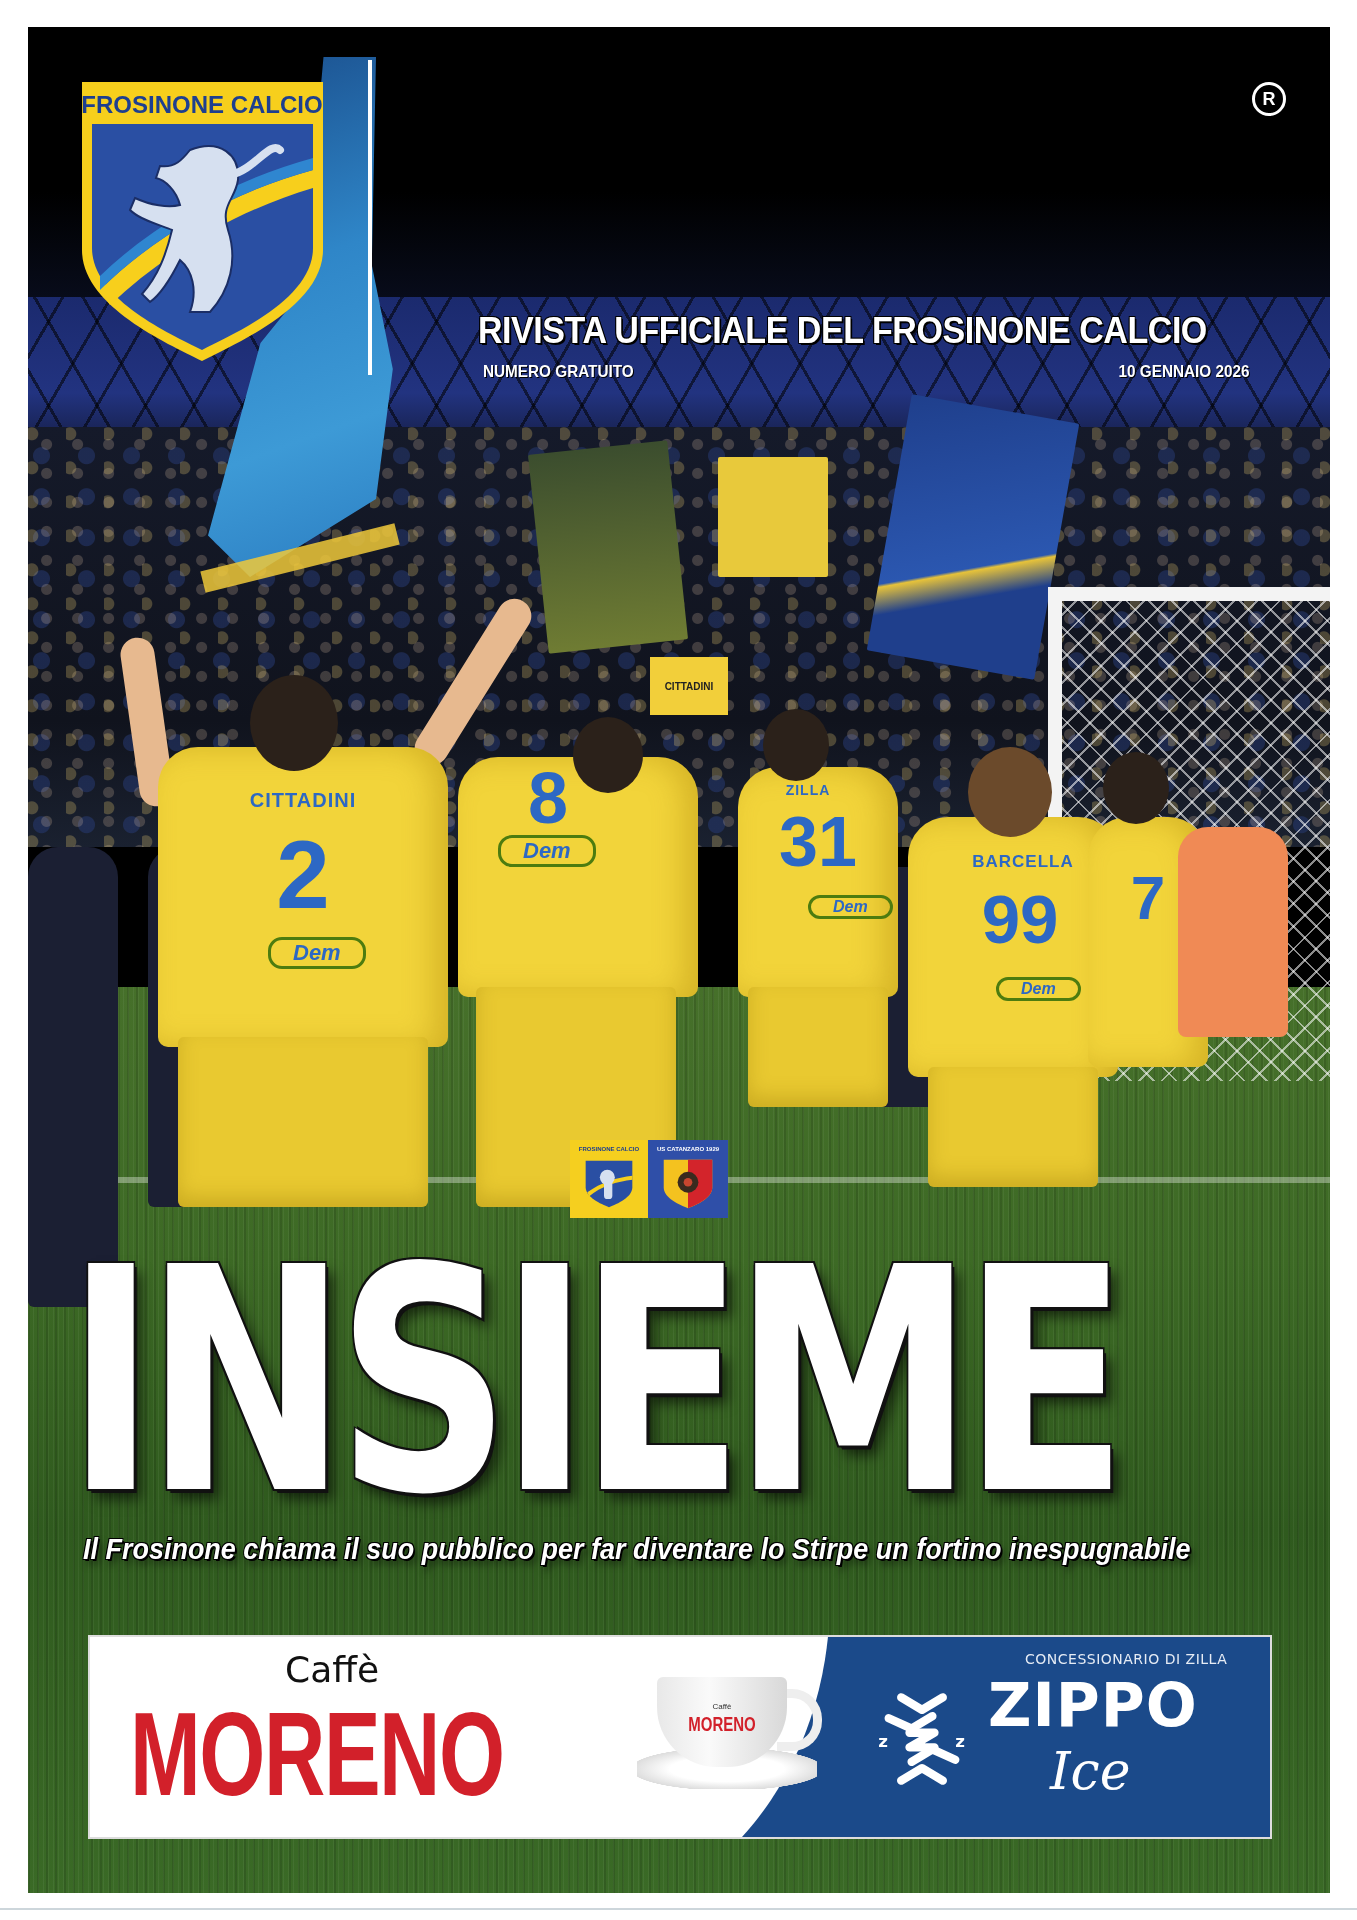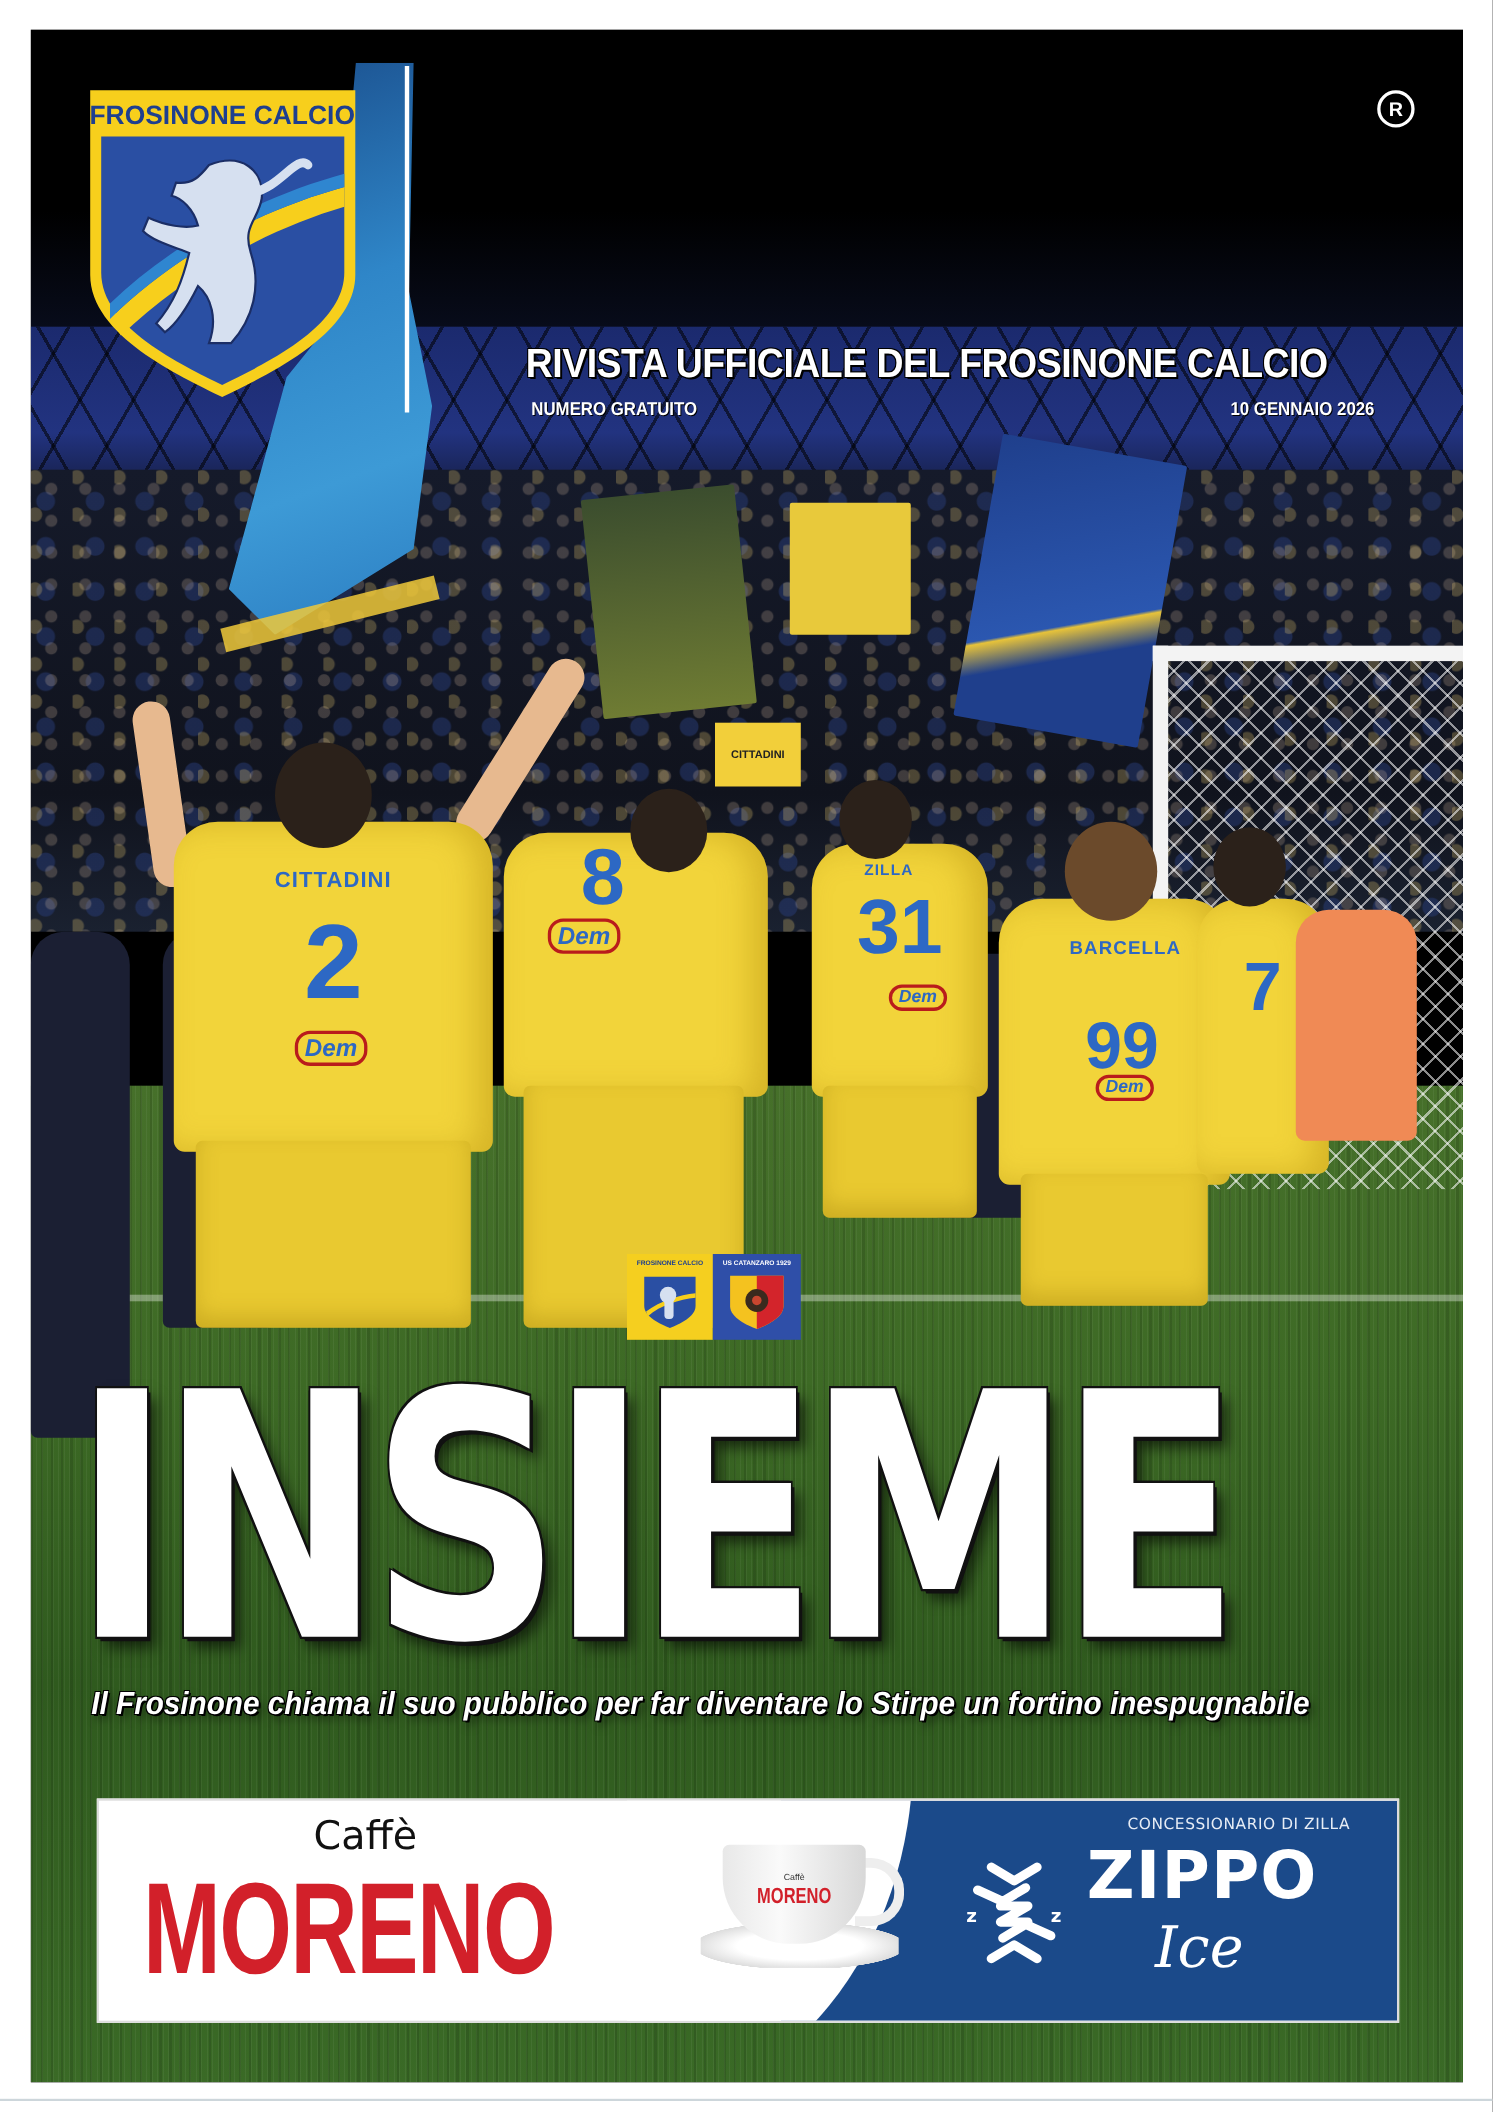--- a/index.html
+++ b/index.html
@@ -35,21 +35,21 @@
   
   .net{position:absolute;left:1020px;top:560px;width:282px;height:480px;border-top:14px solid #f3f3f3;border-left:14px solid #f3f3f3;
     background:repeating-linear-gradient(45deg,rgba(255,255,255,.55) 0 2px,transparent 2px 16px),repeating-linear-gradient(-45deg,rgba(255,255,255,.55) 0 2px,transparent 2px 16px);}
   
   .player{position:absolute;background:#f2d43a;border-radius:40px 40px 10px 10px;box-shadow:inset -14px 0 30px rgba(160,120,0,.35);}
   .shorts{position:absolute;background:#e9c930;border-radius:6px;box-shadow:inset 0 -10px 20px rgba(140,110,0,.3);}
   .head{position:absolute;border-radius:50%;background:#2b211a;}
   .arm{position:absolute;background:#e7b98f;border-radius:20px;}
   .jersey-name{position:absolute;color:#2d68c4;font:bold 20px "Liberation Sans",sans-serif;letter-spacing:1px;text-align:center;}
   .jersey-num{position:absolute;color:#2d68c4;font:bold 96px "Liberation Sans",sans-serif;text-align:center;line-height:1;}
-  .sponsor{position:absolute;color:#2d68c4;font:italic bold 22px "Liberation Sans",sans-serif;border:3px solid #b91c1c;border-radius:14px;padding:0 6px;}
+  .sponsor{position:absolute;color:#2d68c4;font:italic bold 22px "Liberation Sans",sans-serif;border:3px solid #4d7c0f;border-radius:14px;padding:0 22px;}
   .dark-coat{position:absolute;background:#1b1f33;border-radius:30px 30px 6px 6px;}
   .keeper{position:absolute;background:#f08a55;border-radius:30px 30px 8px 8px;}
   
   .crest{position:absolute;left:52px;top:53px;width:245px;height:283px;}
   .v-rule{position:absolute;left:340px;top:33px;width:4px;height:315px;background:#ffffff;}
   .title-1928{position:absolute;left:400px;top:30px;width:840px;height:270px;font:bold 330px/270px "DejaVu Sans",sans-serif;color:#f7c51d;letter-spacing:-6px;
      text-shadow:0 0 18px rgba(255,230,120,.45),0 0 3px #fff3a0;
      background:linear-gradient(#ffe45a,#f6bf12 55%,#e0a000);-webkit-background-clip:text;background-clip:text;-webkit-text-fill-color:transparent;}
   .reg{position:absolute;left:1224px;top:55px;width:28px;height:28px;border:3px solid #fff;border-radius:50%;color:#fff;font:bold 18px/28px "Liberation Sans",sans-serif;text-align:center;}
   .subtitle{position:absolute;left:450px;top:283px;width:800px;font:bold 37px "Liberation Sans",sans-serif;color:#fff;letter-spacing:-.5px;transform:scaleX(.92);transform-origin:left;white-space:nowrap;text-shadow:2px 2px 0 #000,-1px -1px 0 #000,1px -1px 0 #000,-1px 1px 0 #000;}
@@ -126,21 +126,21 @@
   <div class="player" style="left:710px;top:740px;width:160px;height:230px;"></div>
   <div class="head" style="left:735px;top:682px;width:66px;height:72px;"></div>
   <div class="jersey-name" style="left:740px;top:755px;width:80px;font-size:14px;">ZILLA</div>
   <div class="jersey-num" style="left:735px;top:780px;width:110px;font-size:70px;">31</div>
   <div class="sponsor" style="left:780px;top:868px;font-size:16px;">Dem</div>
   <div class="shorts" style="left:720px;top:960px;width:140px;height:120px;"></div>
 
   <div class="player" style="left:880px;top:790px;width:210px;height:260px;"></div>
   <div class="head" style="left:940px;top:720px;width:84px;height:90px;background:#6b4a2b;"></div>
   <div class="jersey-name" style="left:920px;top:825px;width:150px;font-size:17px;">BARCELLA</div>
-  <div class="jersey-num" style="left:912px;top:894px;width:160px;font-size:60px;">99</div>
+  <div class="jersey-num" style="left:912px;top:858px;width:160px;font-size:69px;">99</div>
   <div class="sponsor" style="left:968px;top:950px;font-size:16px;">Dem</div>
   <div class="shorts" style="left:900px;top:1040px;width:170px;height:120px;"></div>
 
   <div class="player" style="left:1060px;top:790px;width:120px;height:250px;"></div>
   <div class="head" style="left:1075px;top:725px;width:66px;height:72px;"></div>
   <div class="jersey-num" style="left:1085px;top:840px;width:70px;font-size:62px;">7</div>
   <div class="keeper" style="left:1150px;top:800px;width:110px;height:210px;"></div>
 
   <svg class="crest" viewBox="0 0 245 283">
     <path d="M2 2 H243 V170 C243 225 160 262 122 281 C84 262 2 225 2 170 Z" fill="#f7cf1c"></path>

